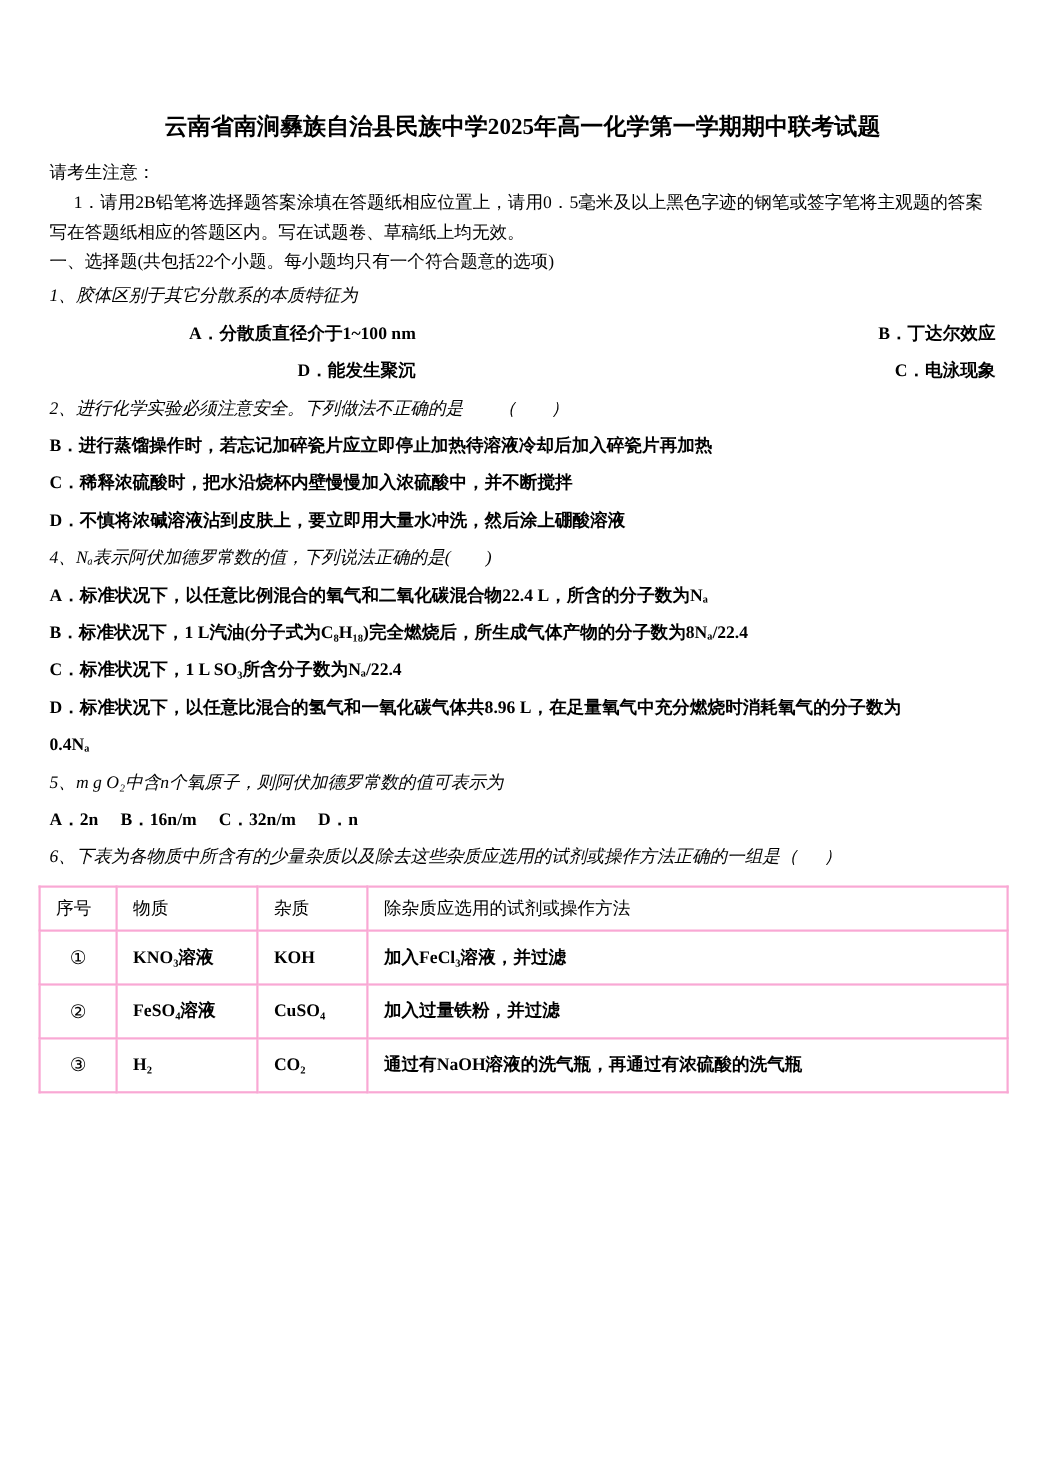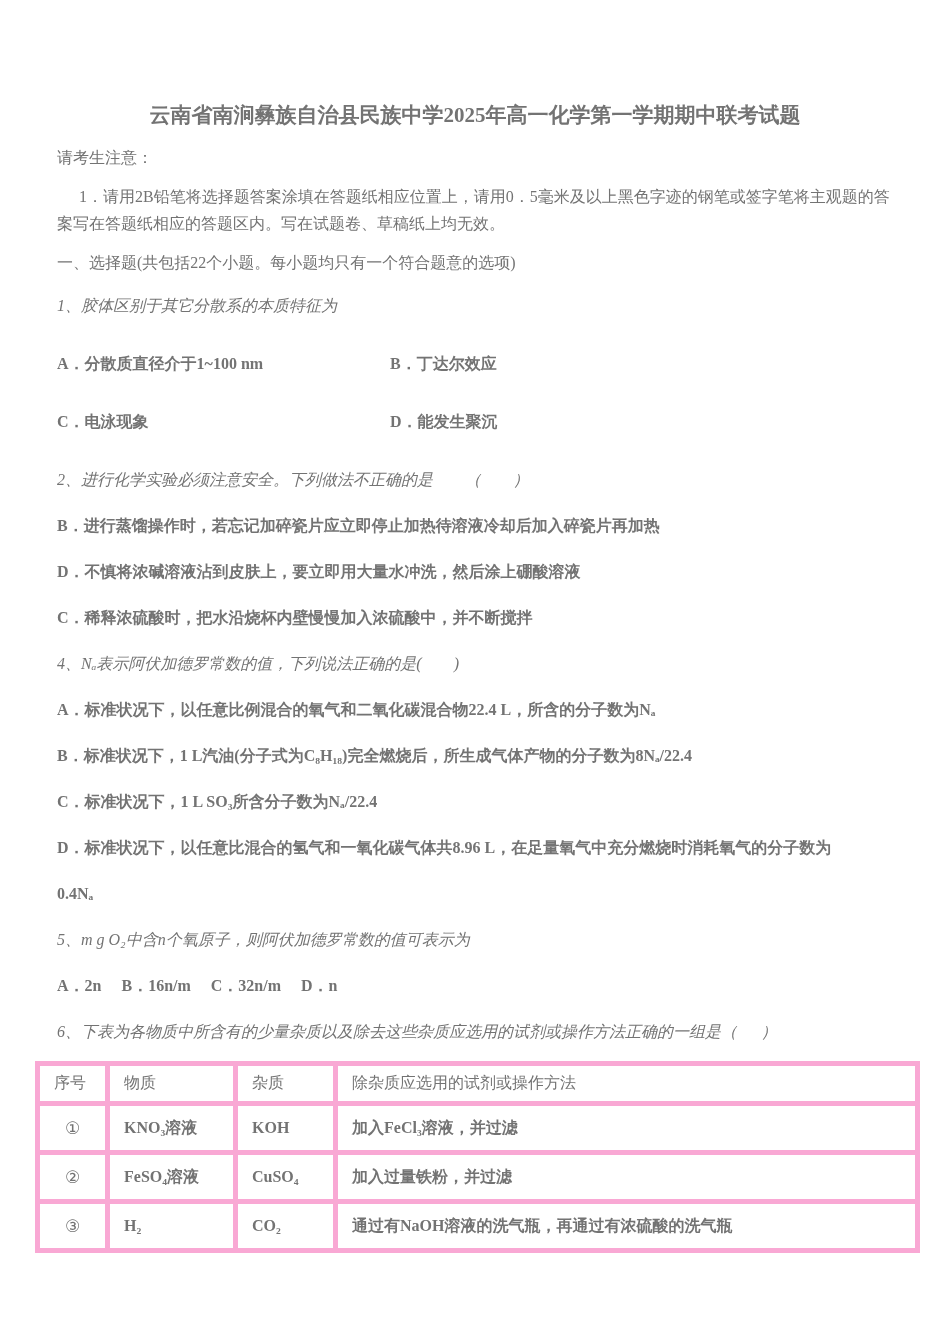--- a/index.html
+++ b/index.html
@@ -6,52 +6,53 @@
   .page {
     position: relative;
     width: 950px;
     height: 1344px;
     margin: 0 auto;
     background: #ffffff;
     box-sizing: border-box;
     padding: 100px 45px 30px 45px;
     font-family: "Liberation Serif", "DejaVu Serif", "DejaVu Sans", serif;
     font-size: 16px;
-    color: #737373;
+    color: #000000;
     overflow: hidden;
   }
-  .page p { margin: 12px; white-space: pre-wrap; }
+  .page p { margin: 0; white-space: pre-wrap; }
   .title {
     text-align: center;
     font-weight: bold;
     font-size: 21px;
     line-height: 30px;
     margin: 0 0 14px 0;
     white-space: normal;
   }
   .notice-header { line-height: 27px; }
   .notice-item { line-height: 27px; text-indent: 22px; }
   .section-heading { line-height: 28px; margin-top: 26px; }
   .stem { line-height: 34px; font-style: italic; }
   .option { line-height: 34px; font-weight: bold; }
   .options-grid {
     display: grid;
     grid-template-columns: 333px auto;
+    text-align: right;
   }
   .inline-options { line-height: 34px; font-weight: bold; }
   table.impurity-table {
     border-collapse: collapse;
     width: 880px;
     margin-left: -10px;
     margin-top: 8px;
     table-layout: fixed;
   }
   table.impurity-table th,
   table.impurity-table td {
-    border: 5px solid #f9a8d4;
+    border: 2px solid #f9a8d4;
     font-size: 16px;
     text-align: left;
     padding: 4px 6px 4px 14px;
     box-sizing: border-box;
     white-space: pre-wrap;
   }
   table.impurity-table th {
     font-weight: normal;
     height: 40px;
   }
@@ -75,31 +76,31 @@
   <p class="notice-header">请考生注意：</p>
   <p class="notice-item">1．请用2B铅笔将选择题答案涂填在答题纸相应位置上，请用0．5毫米及以上黑色字迹的钢笔或签字笔将主观题的答案写在答题纸相应的答题区内。写在试题卷、草稿纸上均无效。</p>
 
   <p class="section-heading">一、选择题(共包括22个小题。每小题均只有一个符合题意的选项)</p>
 
   <div>
     <p class="stem">1、胶体区别于其它分散系的本质特征为</p>
     <div class="options-grid">
       <p class="option">A．分散质直径介于1~100 nm</p>
       <p class="option">B．丁达尔效应</p>
+      <p class="option">D．能发生聚沉</p>
       <p class="option">C．电泳现象</p>
-      <p class="option">D．能发生聚沉</p>
     </div>
   </div>
 
 
   <div>
     <p class="stem">2、进行化学实验必须注意安全。下列做法不正确的是　　（　　）</p>
     <p class="option">B．进行蒸馏操作时，若忘记加碎瓷片应立即停止加热待溶液冷却后加入碎瓷片再加热</p>
+    <p class="option">C．稀释浓硫酸时，把水沿烧杯内壁慢慢加入浓硫酸中，并不断搅拌</p>
     <p class="option">D．不慎将浓碱溶液沾到皮肤上，要立即用大量水冲洗，然后涂上硼酸溶液</p>
-    <p class="option">C．稀释浓硫酸时，把水沿烧杯内壁慢慢加入浓硫酸中，并不断搅拌</p>
   </div>
 
   <div>
     <p class="stem">4、Nₐ表示阿伏加德罗常数的值，下列说法正确的是(　　)</p>
     <p class="option">A．标准状况下，以任意比例混合的氧气和二氧化碳混合物22.4 L，所含的分子数为Nₐ</p>
     <p class="option">B．标准状况下，1 L汽油(分子式为C₈H₁₈)完全燃烧后，所生成气体产物的分子数为8Nₐ/22.4</p>
     <p class="option">C．标准状况下，1 L SO₃所含分子数为Nₐ/22.4</p>
     <p class="option">D．标准状况下，以任意比混合的氢气和一氧化碳气体共8.96 L，在足量氧气中充分燃烧时消耗氧气的分子数为</p>
     <p class="option">0.4Nₐ</p>
   </div>

